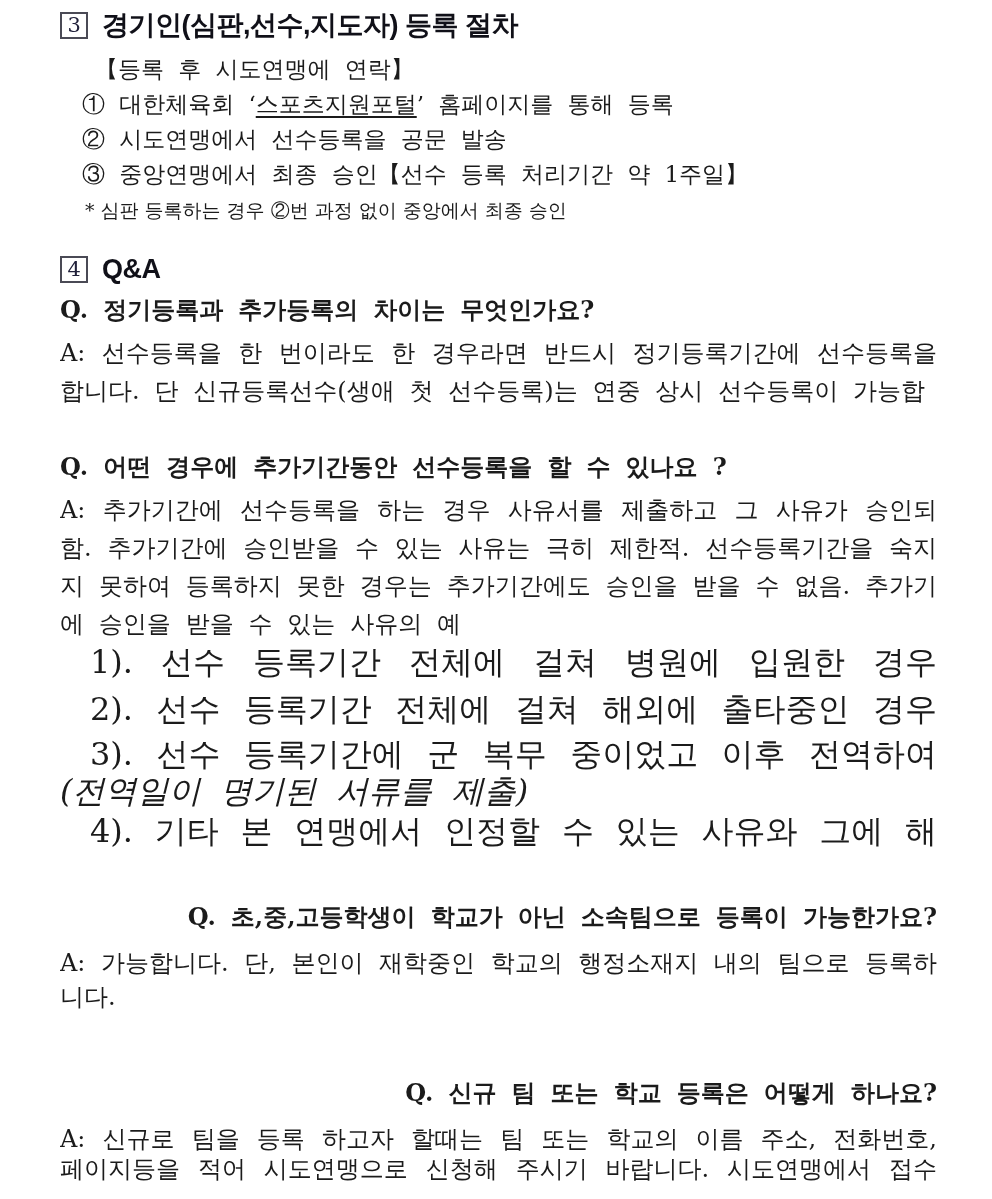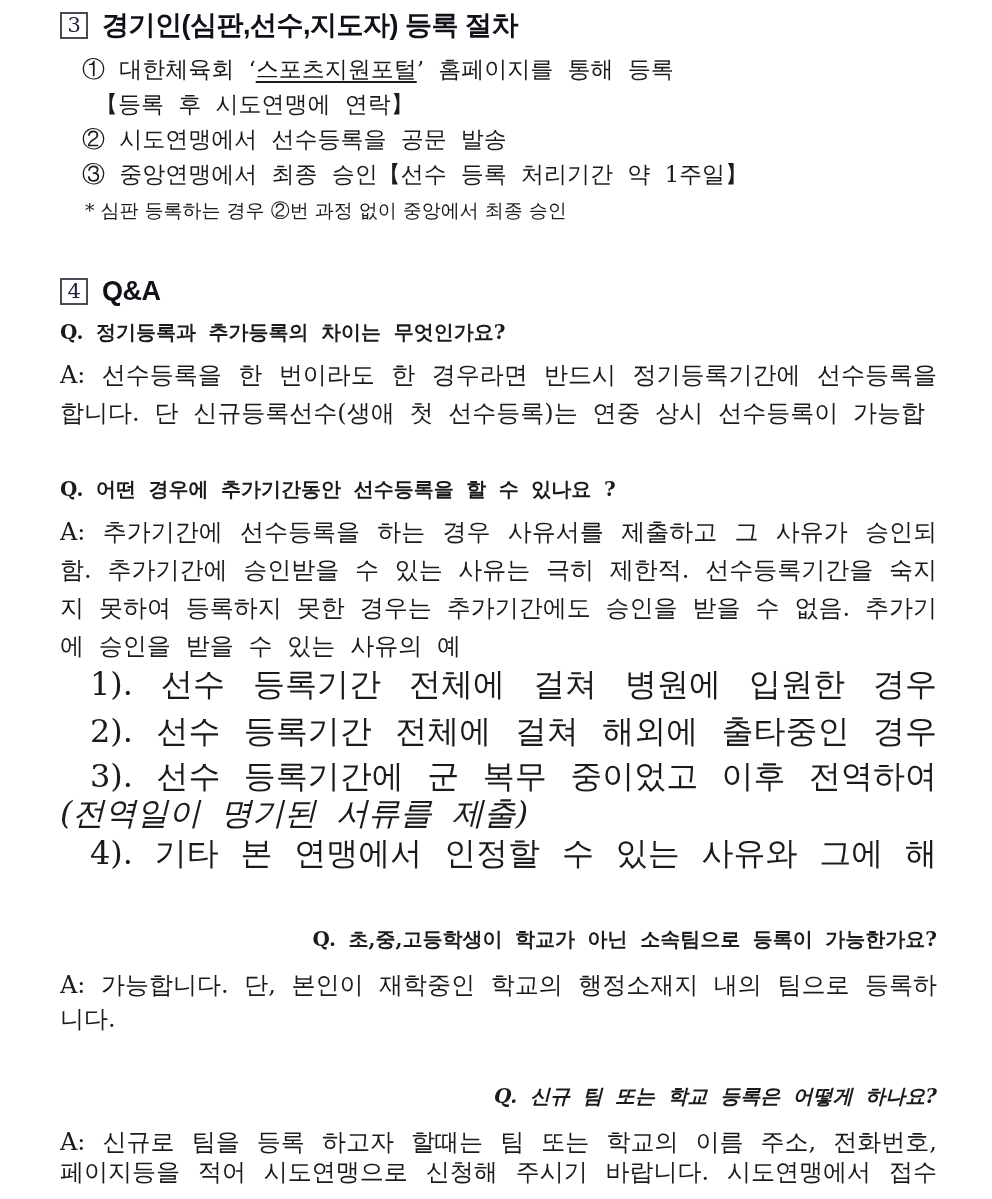--- a/index.html
+++ b/index.html
@@ -35,26 +35,26 @@
   .line{
     font-size:23px;line-height:35px;height:35px;
     word-spacing:0.30em;
     white-space:nowrap;
     overflow:hidden;
   }
   .step{padding-left:22px;}
   .note{padding-left:35px;}
   .foot{
     font-size:19px;line-height:27px;height:27px;
-    padding-left:25px;margin-top:5px;margin-bottom:50px;
+    padding-left:25px;margin-top:5px;margin-bottom:28px;
   }
   .ul{text-decoration:underline;text-underline-offset:4px;}
   
   .q{
-    font-weight:bold;font-size:20px;
+    font-weight:bold;font-size:24px;
     line-height:36px;height:42px;
     word-spacing:0.28em;white-space:nowrap;overflow:hidden;
   }
   .q.tall{height:47px;text-align:right;}
   .a{
     font-size:24px;line-height:38px;height:38px;
     word-spacing:0.30em;overflow:hidden;
   }
   .a.short{line-height:34px;height:34px;}
   .a.tight{line-height:30px;height:30px;}
@@ -62,35 +62,35 @@
     font-size:32px;line-height:37px;height:37px;
     word-spacing:0.30em;overflow:hidden;
     padding-left:30px;
   }
   .ex.noindent{padding-left:0;font-style:italic;}
   
   .fill{text-align:justify;text-align-last:justify;white-space:normal;}
   
   .mt1{margin-top:1px;}  .mt2{margin-top:2px;}  .mt3{margin-top:3px;}
   .mt8{margin-top:8px;}  .mt10{margin-top:10px;}
-  .mt42{margin-top:42px;font-style:italic;} .mt49{margin-top:49px;} .mt52{margin-top:39px;}
+  .mt42{margin-top:61px;} .mt49{margin-top:49px;} .mt52{margin-top:39px;}
 </style>
 </head>
 <body>
 
 <div class="page">
 
   <div class="sec-head first">
     <span class="numbox">3</span>
     <span>경기인(심판,선수,지도자) 등록 절차</span>
   </div>
 
+  <div class="line note">【등록 후 시도연맹에 연락】</div>
+
   <div class="line step"><span>① 대한체육회  ‘</span><span class="ul">스포츠지원포털</span><span>’ 홈페이지를 통해 등록</span></div>
-
-  <div class="line note">【등록 후 시도연맹에 연락】</div>
 
   <div class="line step">② 시도연맹에서 선수등록을 공문 발송</div>
 
   <div class="line step">③ 중앙연맹에서 최종 승인【선수 등록 처리기간 약 1주일】</div>
 
   <div class="foot">* 심판 등록하는 경우 ②번 과정 없이 중앙에서 최종 승인</div>
 
   <div class="sec-head second">
     <span class="numbox">4</span>
     <span>Q&amp;A</span>

